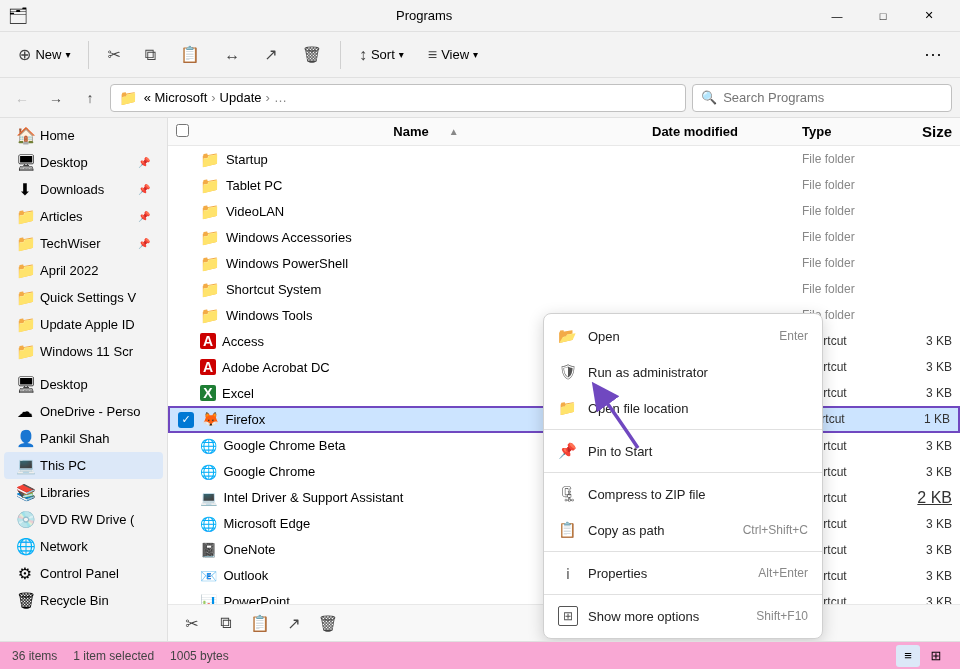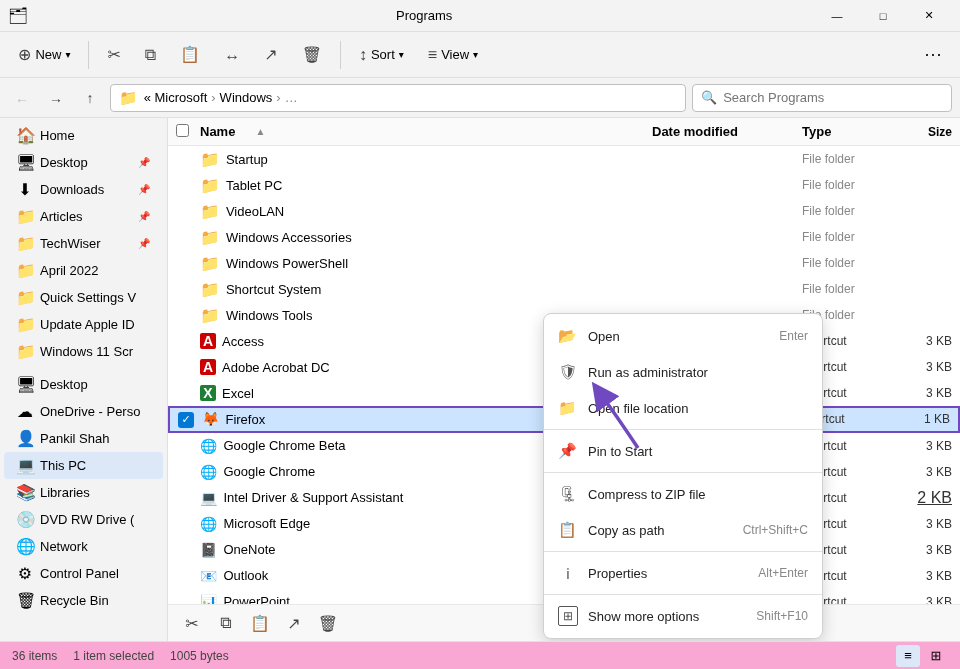--- a/index.html
+++ b/index.html
@@ -107,24 +107,24 @@
       flex-direction: column;
       position: relative;
       overflow: hidden;
     }
     .file-list-header {
       display: flex; align-items: center;
       padding: 4px 8px; border-bottom: 1px solid #e8e8e8;
       background: #fafafa; min-height: 28px;
     }
     .file-list-header .col-check { width: 24px; }
-    .file-list-header .col-name { flex: 1; font-weight: 600; font-size: 13px; display: flex; align-items: center; gap: 20px; }
+    .file-list-header .col-name { flex: 1; font-weight: 600; font-size: 13px; display: flex; align-items: center; gap: 20px; justify-content: center; }
     .file-list-header .col-date { width: 150px; font-weight: 600; font-size: 13px; }
     .file-list-header .col-type { width: 90px; font-weight: 600; font-size: 13px; }
-    .file-list-header .col-size { width: 60px; font-weight: 600; font-size: 12px; text-align: right; }
+    .file-list-header .col-size { width: 60px; font-weight: 600; font-size: 15px; text-align: right; }
 
     .file-list { flex: 1; overflow-y: auto; }
     .file-row {
       display: flex; align-items: center;
       padding: 3px 8px; cursor: pointer; min-height: 26px;
     }
     .file-row .col-check { width: 24px; }
     .file-row .col-name { flex: 1; display: flex; align-items: center; gap: 6px; font-size: 13px; white-space: nowrap; overflow: hidden; }
     .file-row .col-date { width: 150px; font-size: 12px; color: #333; }
     .file-row .col-type { width: 90px; font-size: 12px; color: #333; }
@@ -263,21 +263,21 @@
 
 <div class="address-row">
   <button class="nav-btn disabled">←</button>
   <button class="nav-btn">→</button>
   <button class="nav-btn">↑</button>
   <div class="address-bar">
     <span style="font-size:15px;color:#e8b000;">📁</span>
     <div class="address-breadcrumb">
       <span>« Microsoft</span>
       <span class="breadcrumb-sep">›</span>
-      <span>Windows</span>
+      <span>Update</span>
       <span class="breadcrumb-sep">›</span>
       <span style="color:#888;">…</span>
     </div>
   </div>
   <div class="search-box">
     <span style="color:#888;">🔍</span>
     <input type="text" placeholder="Search Programs" style="">
   </div>
 </div>
 

